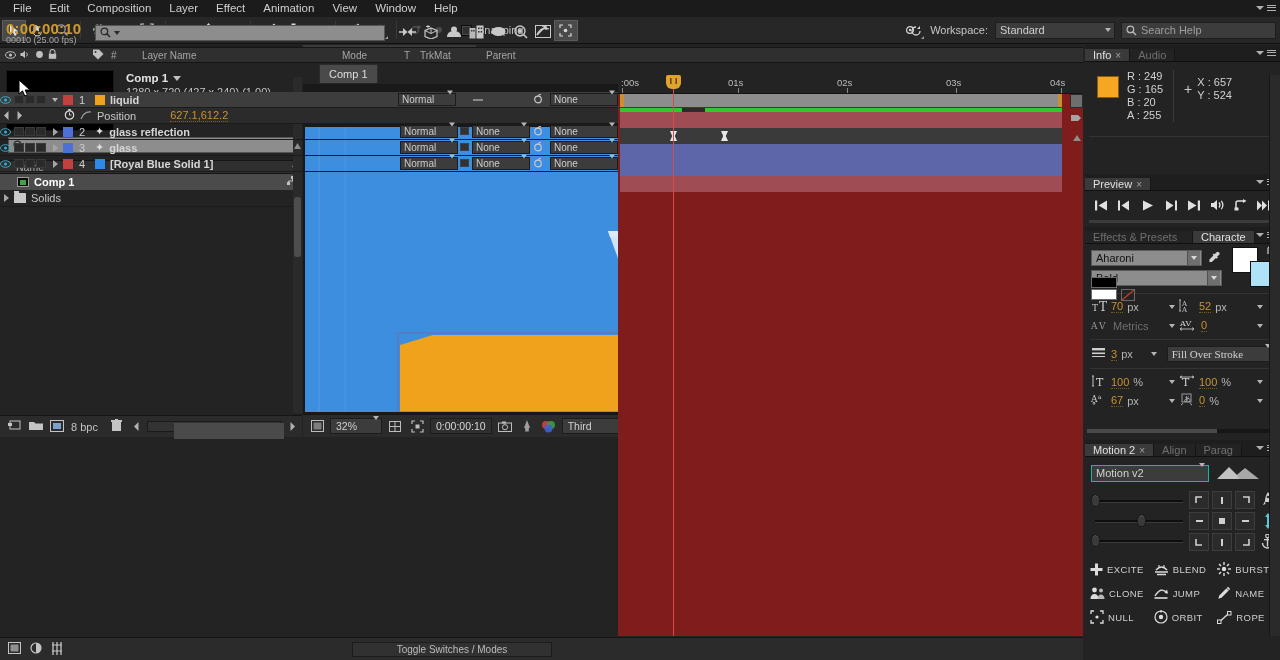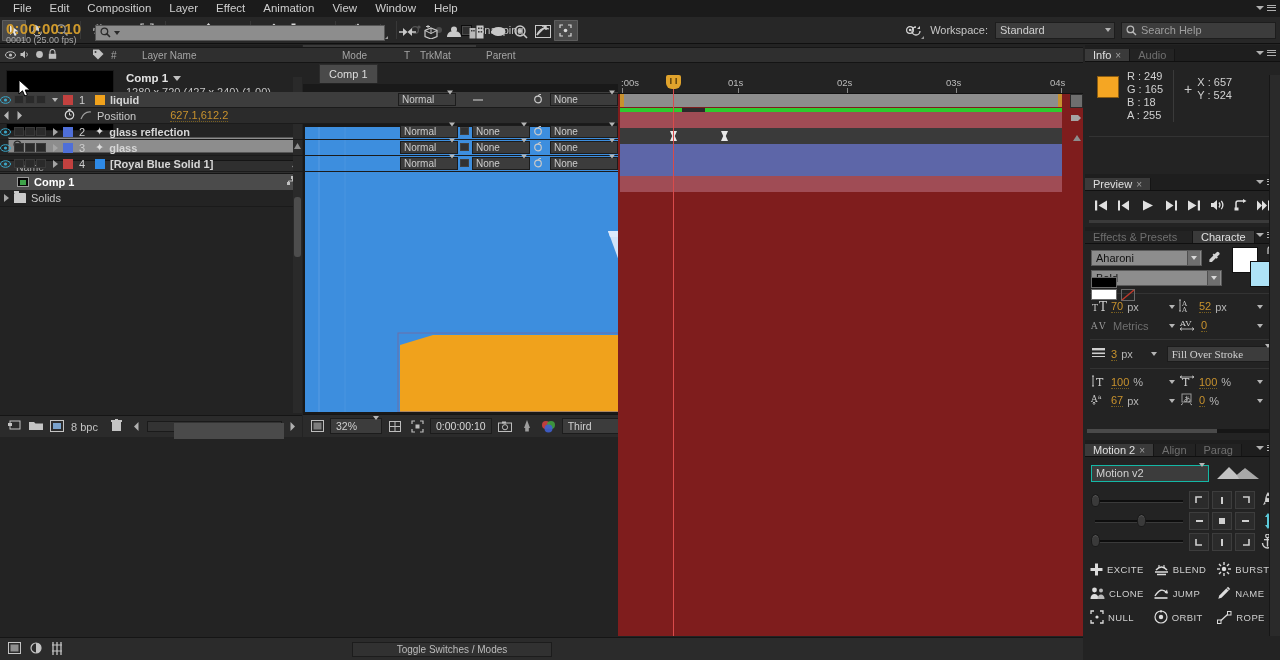--- a/index.html
+++ b/index.html
@@ -724,21 +724,21 @@
             <i></i>
             <i></i>
           </span>
       </div>
     </div>
     <div class="info-body">
       <div class="info-sw"></div>
       <div class="info-col">
         <div>R : 249</div>
         <div>G : 165</div>
-        <div>B : 18</div>
+        <div>B : 20</div>
         <div>A : 255</div>
       </div>
       <div class="info-div"></div>
       <div style="display:flex;align-items:center;gap:5px;margin-top:6px;">
         <span style="color:#ccc;font-size:14px">+</span>
         <div class="info-col">
           <div>X : 657</div>
           <div>Y : 524</div>
         </div>
       </div>

